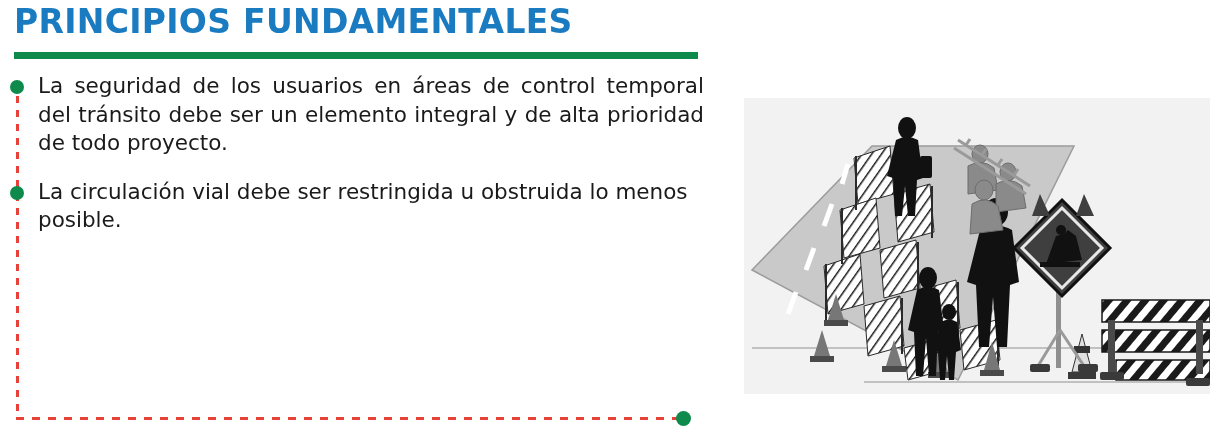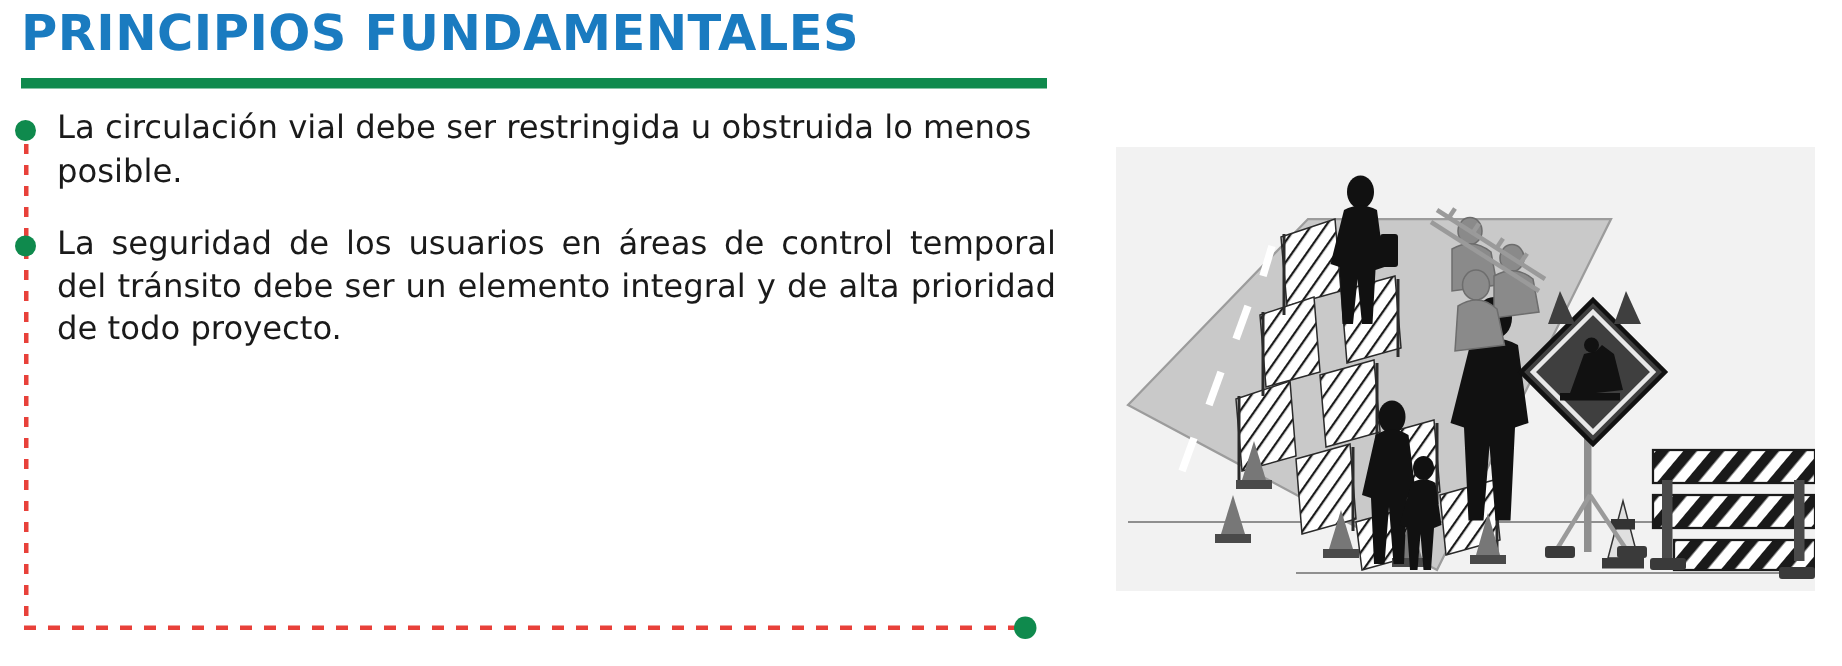--- a/index.html
+++ b/index.html
@@ -125,27 +125,27 @@
 
   <div class="title">PRINCIPIOS FUNDAMENTALES</div>
   <div class="title-rule"></div>
 
   <div class="dash-vert"></div>
   <div class="dash-horiz"></div>
   <div class="dash-end-dot"></div>
 
   <div class="content">
     <ul class="bullets">
+      <li class="bullet-item">
+        <span class="bullet-dot"></span>
+        <span class="bullet-text">La seguridad de los usuarios en áreas de control temporal del tránsito debe ser un elemento integral y de alta prioridad de todo proyecto.</span>
+      </li>
       <li class="bullet-item nojustify">
         <span class="bullet-dot"></span>
         <span class="bullet-text">La circulación vial debe ser restringida u obstruida lo menos posible.</span>
-      </li>
-      <li class="bullet-item">
-        <span class="bullet-dot"></span>
-        <span class="bullet-text">La seguridad de los usuarios en áreas de control temporal del tránsito debe ser un elemento integral y de alta prioridad de todo proyecto.</span>
       </li>
     </ul>
   </div>
 
   <div class="illustration">
     <svg width="466" height="296" viewBox="0 0 466 296" xmlns="http://www.w3.org/2000/svg">
 
       <rect x="0" y="0" width="466" height="296" fill="#f2f2f2"></rect>
 
       <polygon points="8,172 128,48 330,48 214,282" fill="#c9c9c9" stroke="#9c9c9c" stroke-width="1.5"></polygon>

